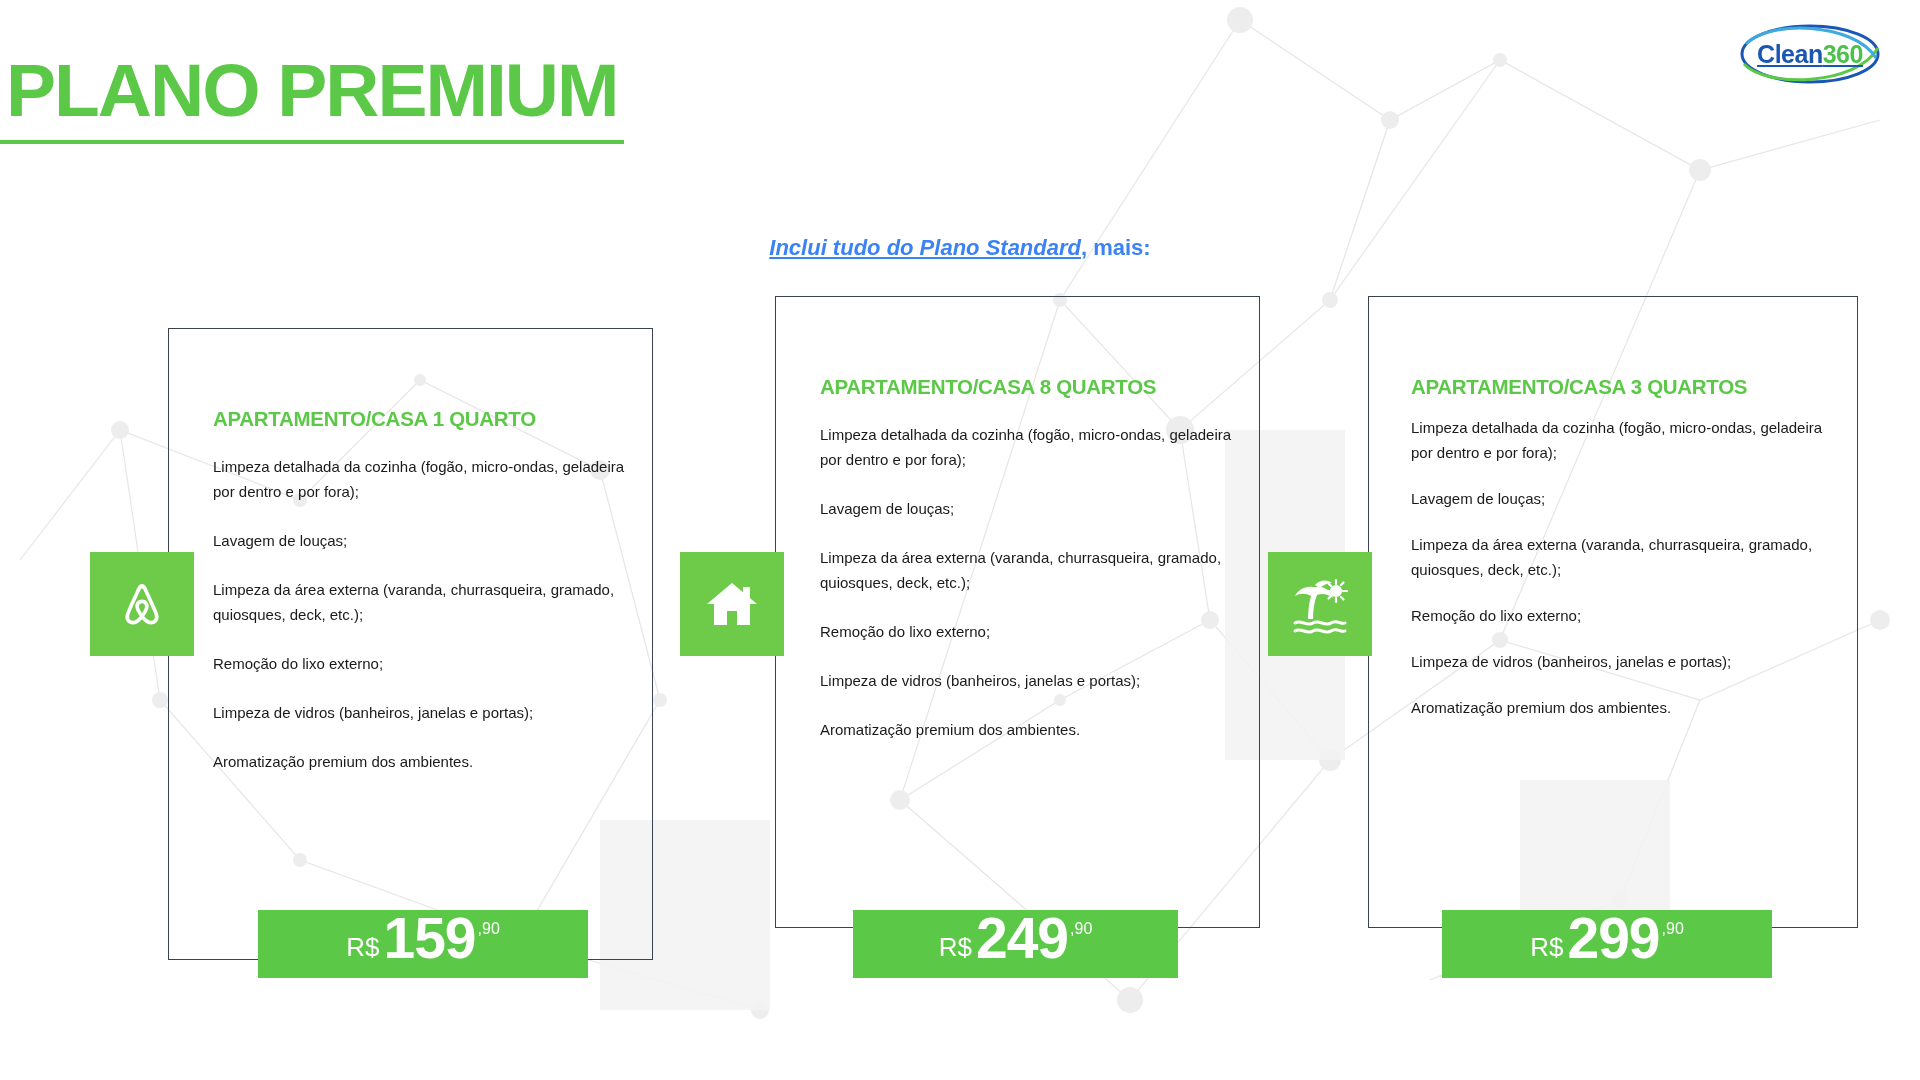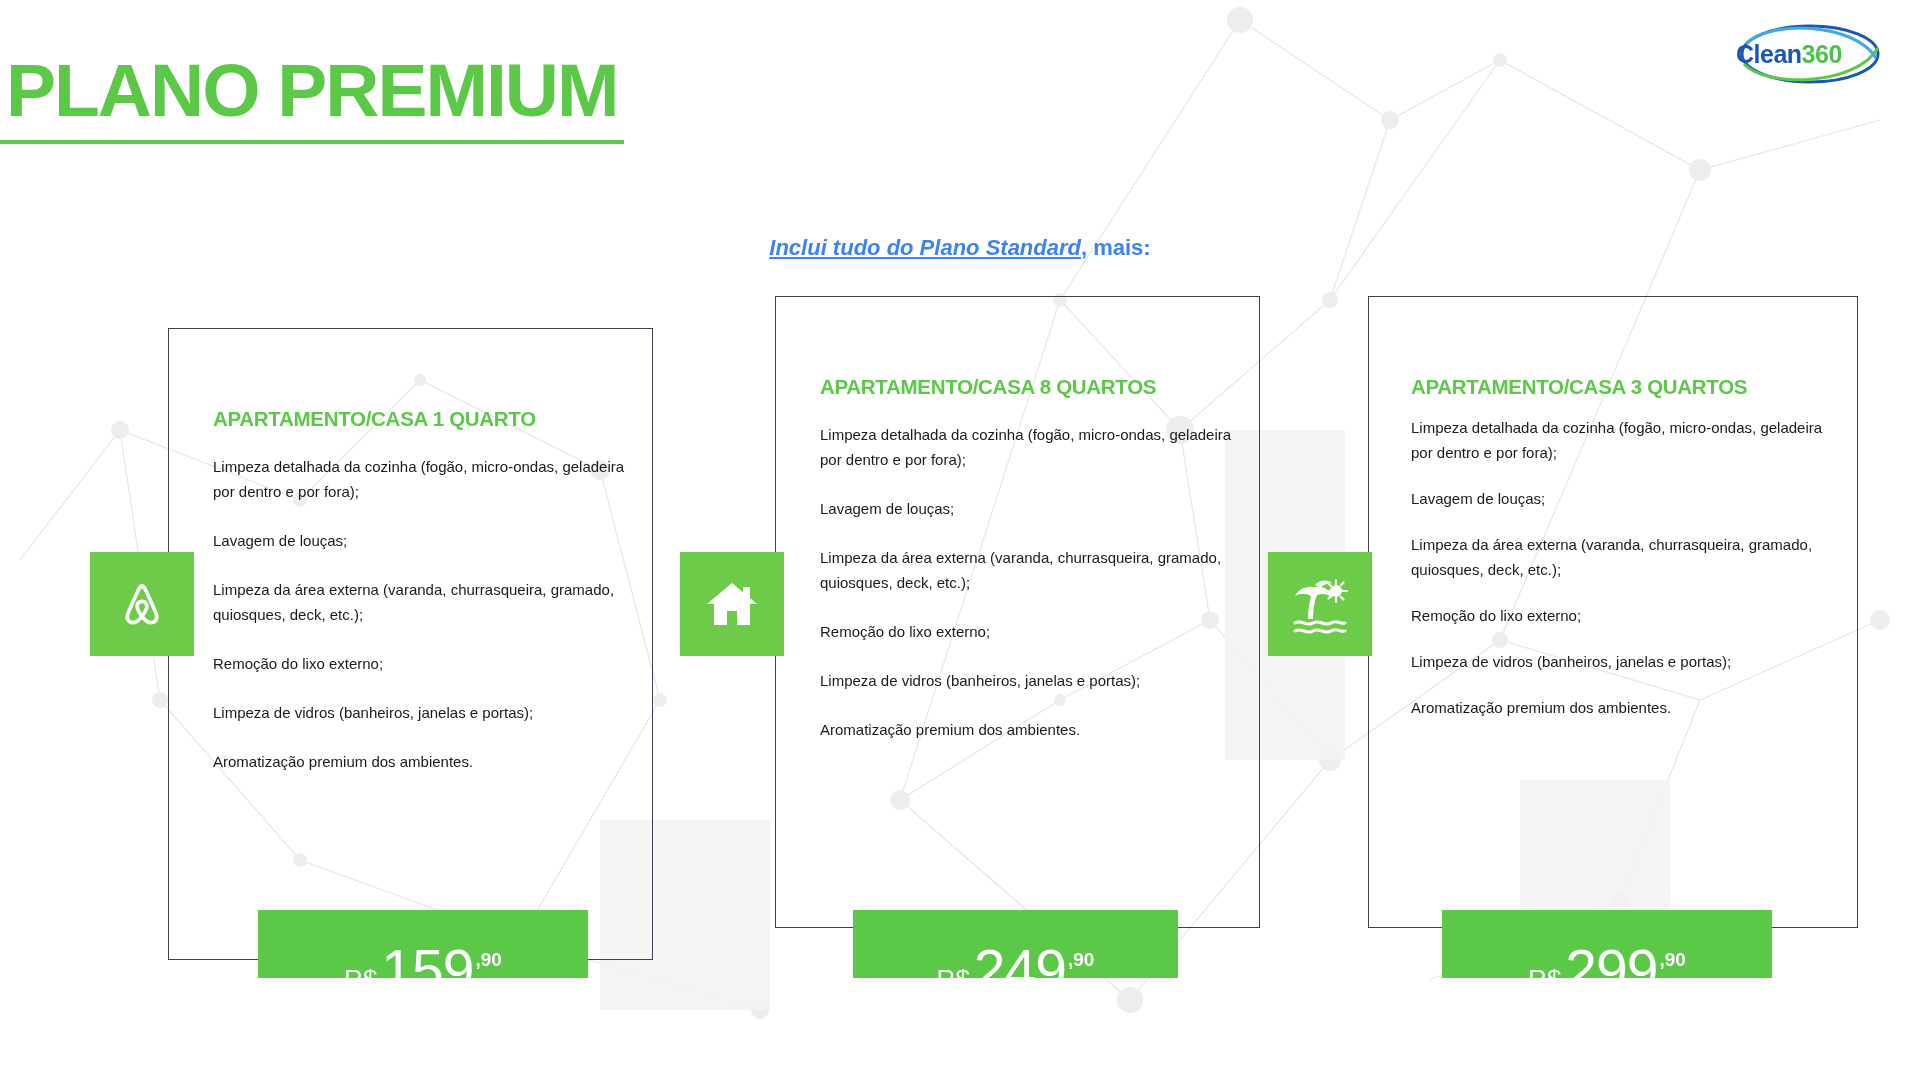--- a/index.html
+++ b/index.html
@@ -44,25 +44,27 @@
     height: 72px;
   }
   .logo-text {
     position: absolute;
     left: 0;
     top: 0;
     width: 148px;
     height: 72px;
     display: flex;
     align-items: center;
+    justify-content: center;
     font-family: "Liberation Sans", sans-serif;
     font-weight: bold;
     font-size: 25px;
     letter-spacing: -0.5px;
     color: #1a57b5;
+    text-decoration: underline;
   }
   .logo-text .num {
     color: #4cc14c;
   }
 
   
   .title-wrap {
     position: absolute;
     top: 48px;
     left: 0;
@@ -157,28 +159,27 @@
   }
   .price .cur {
     font-size: 26px;
     font-weight: normal;
     margin-right: 4px;
     position: relative;
     top: -2px;
   }
   .price .val {
     font-size: 57px;
-    font-weight: normal;
+    font-weight: bold;
     letter-spacing: -1px;
     line-height: 1;
-    margin-top: 32px;
   }
   .price .cents {
-    font-size: 19px;
-    font-weight: bold;
+    font-size: 16px;
+    font-weight: normal;
     margin-left: 2px;
     position: relative;
     top: -24px;
   }
   .price-1 { left: 258px;  top: 910px; width: 330px; height: 68px; }
   .price-2 { left: 853px;  top: 910px; width: 325px; height: 68px; }
   .price-3 { left: 1442px; top: 910px; width: 330px; height: 68px; }
 
   
   .icon-badge {

